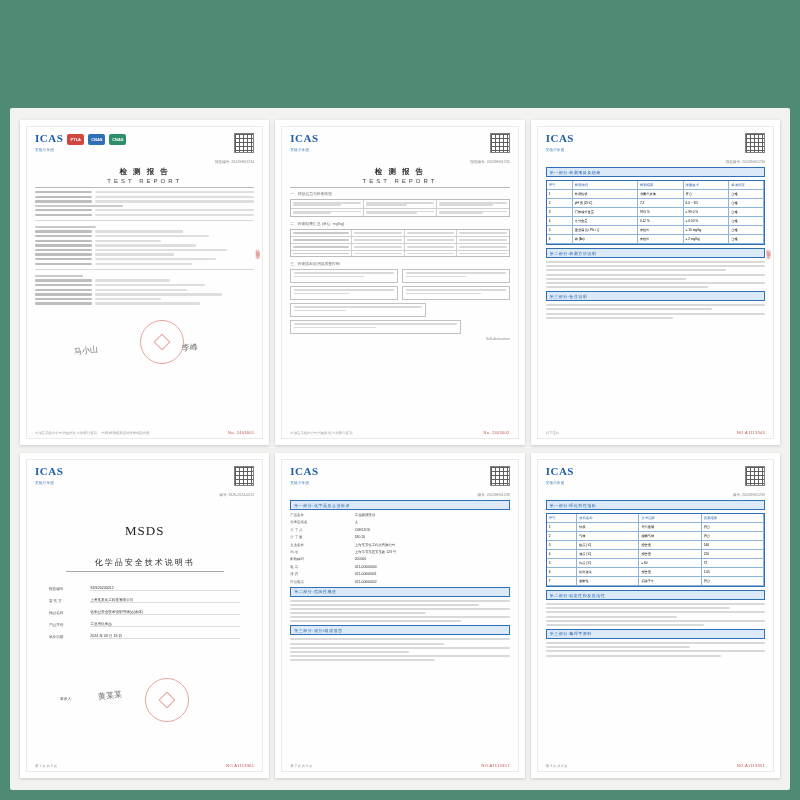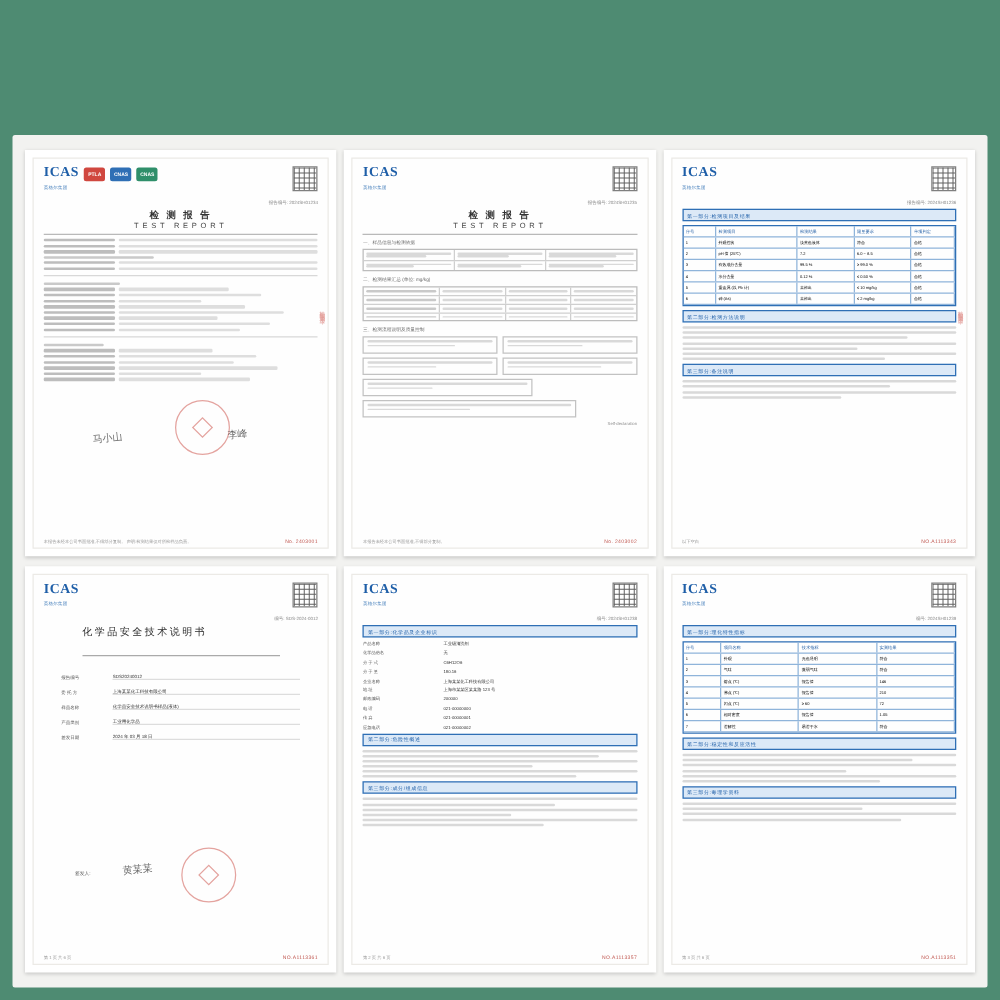--- a/index.html
+++ b/index.html
@@ -194,26 +194,26 @@
 
   .msds-title {
     text-align:center;
     font-family:"Liberation Serif", serif;
     font-size:13px;
     letter-spacing:1px;
     color:#222;
     margin-top:26px;
   }
   .msds-sub {
-    text-align:left;
+    text-align:center;
     font-size:8px;
     letter-spacing:2px;
     color:#2b2b2b;
-    margin-top:3px;
-    padding-bottom:13px;
+    margin-top:18px;
+    padding-bottom:3px;
     border-bottom:1px solid #aaa;
     width:72%;
     margin-left:auto; margin-right:auto;
   }
   .msds-kv { margin-top:14px; display:flex; flex-direction:column; gap:7px; padding:0 14px; }
 </style>
 </head>
 <body>
 
 <div class="page">
@@ -580,20 +580,21 @@
             <div class="logo-wrap">
               <div class="icas">
                 <span>ICAS</span>
                 <span class="sub">英格尔集团</span>
               </div>
             </div>
             <div class="qr"></div>
           </div>
           <div class="rep-no">编号: SDS-2024-0012</div>
 
+          <div class="msds-title">MSDS</div>
           <div class="msds-sub">化学品安全技术说明书</div>
 
           <div class="msds-kv">
             <div class="kv">
               <span style="font-size:3.6px;color:#555;width:20%">报告编号</span>
               <span style="font-size:3.6px;color:#333;flex:1;border-bottom:1px solid #ddd">SDS20240012</span>
             </div>
             <div class="kv">
               <span style="font-size:3.6px;color:#555;width:20%">委 托 方</span>
               <span style="font-size:3.6px;color:#333;flex:1;border-bottom:1px solid #ddd">上海某某化工科技有限公司</span>

